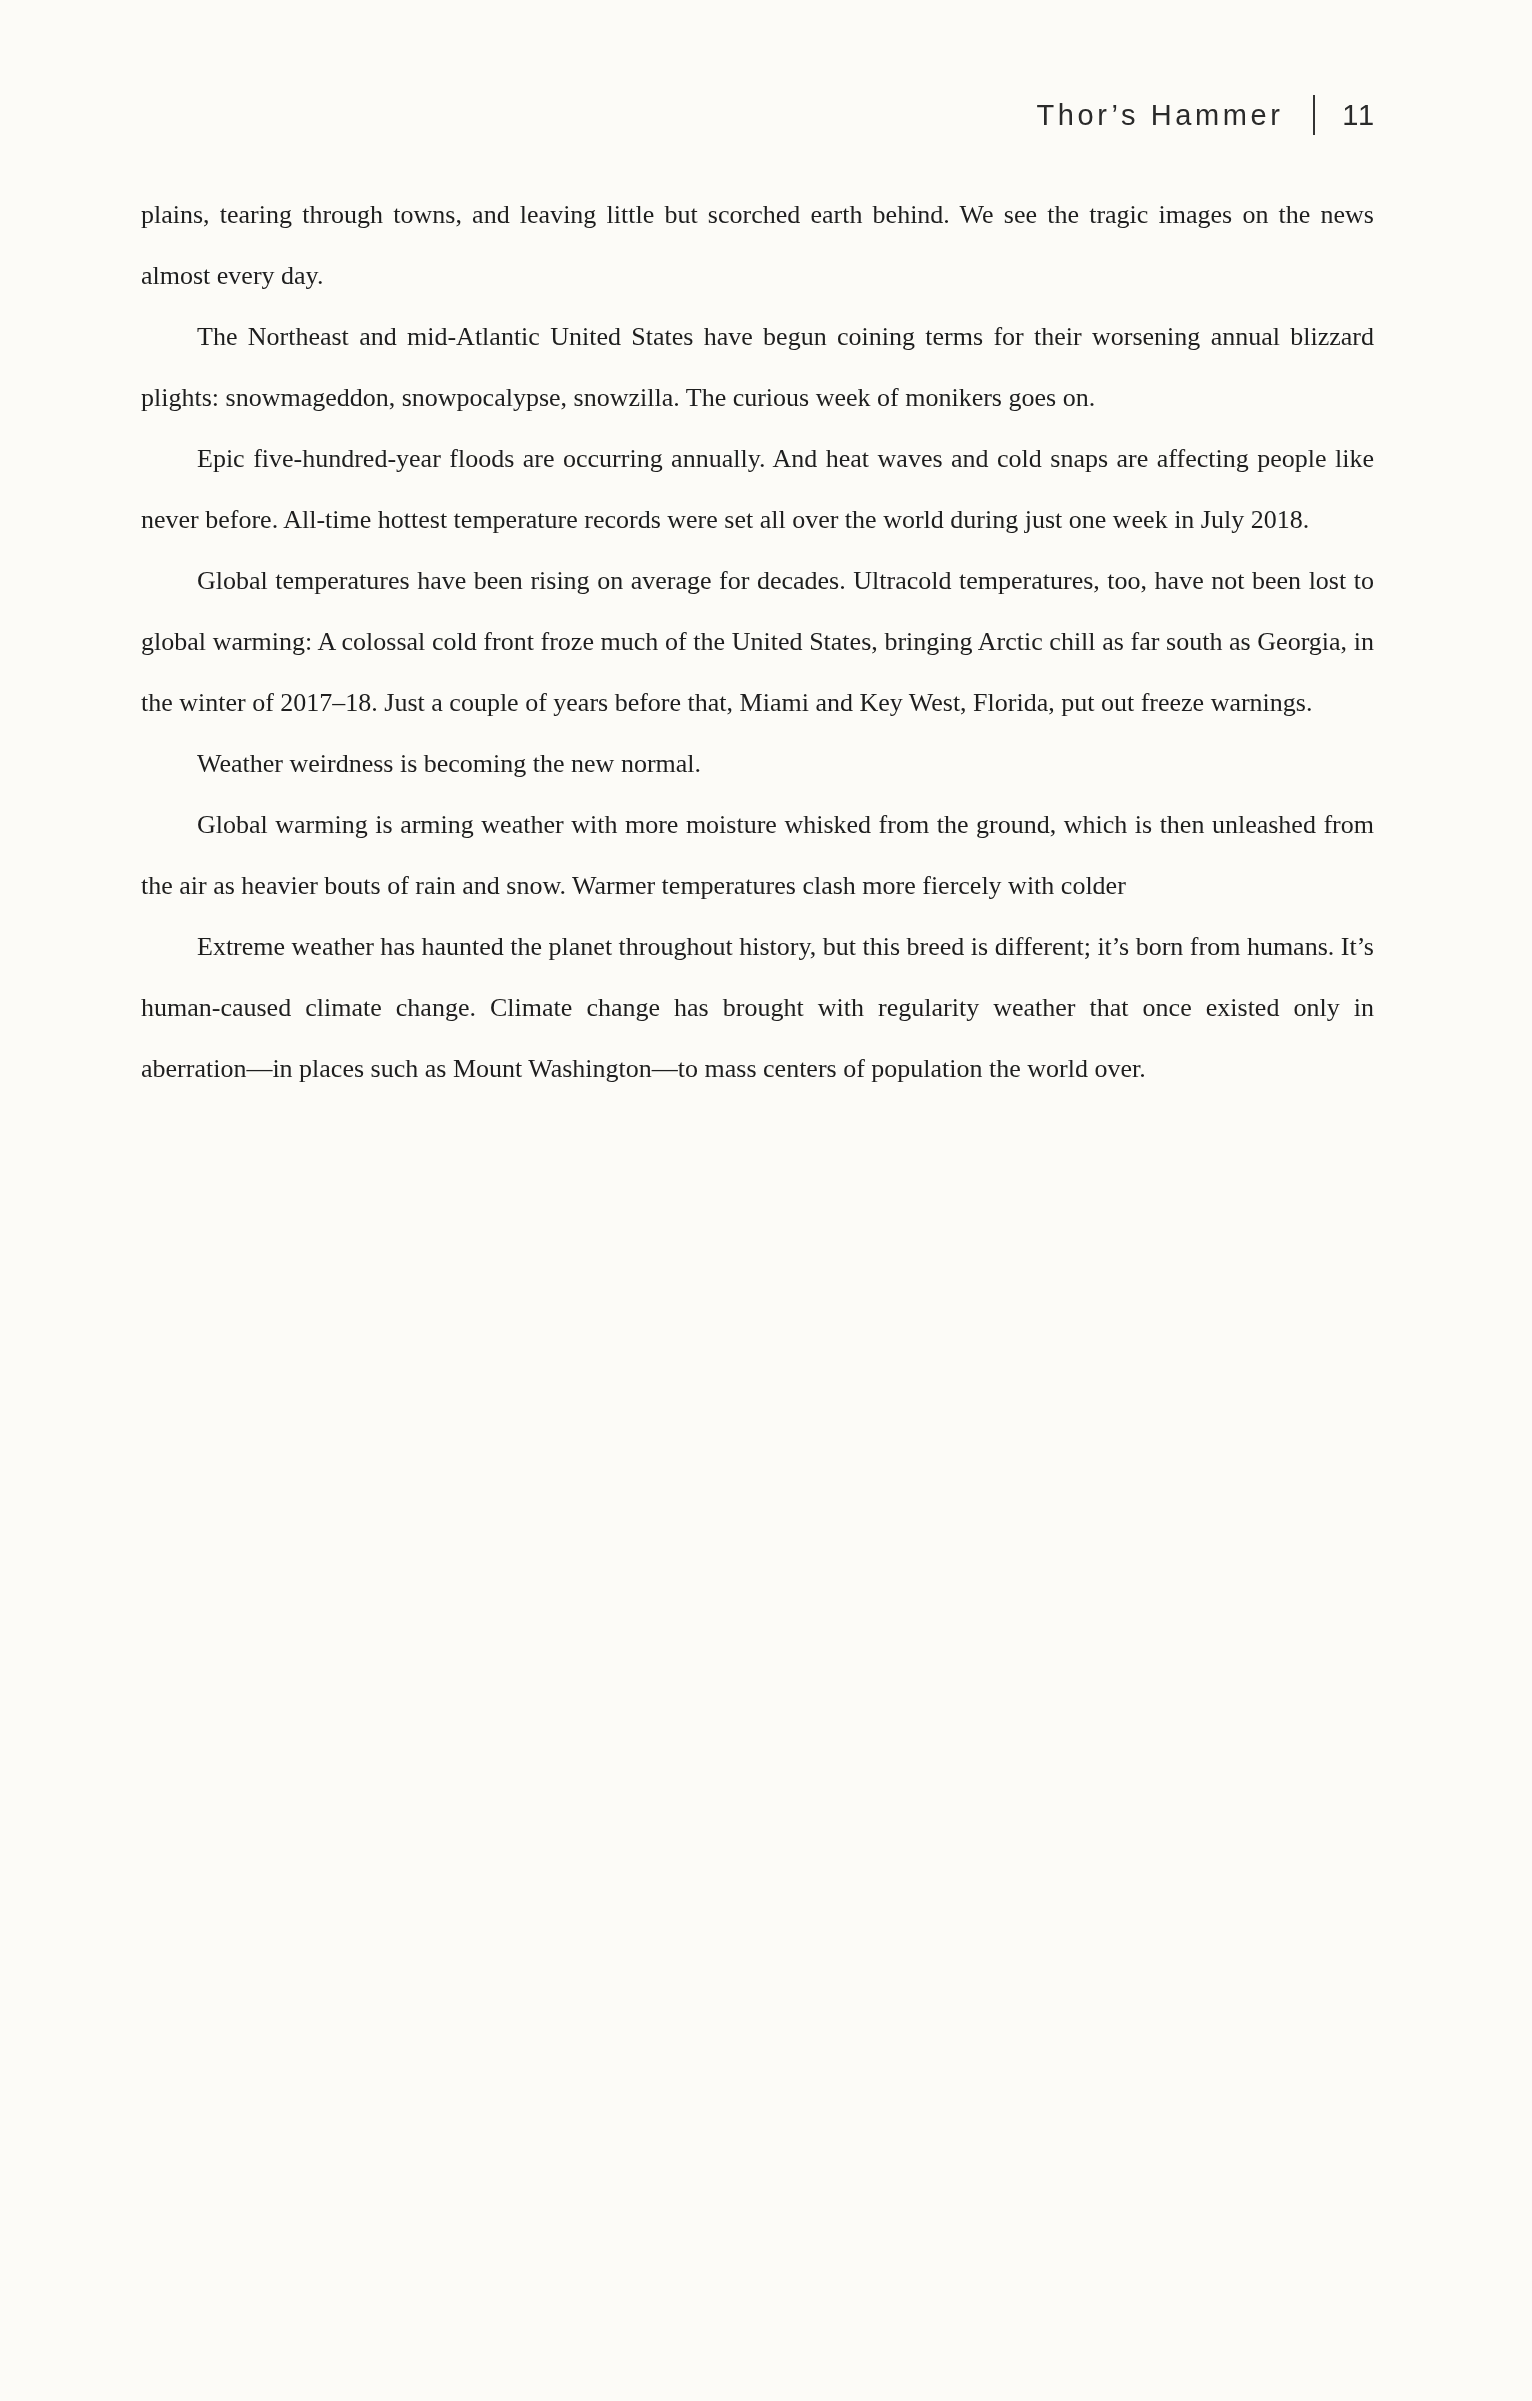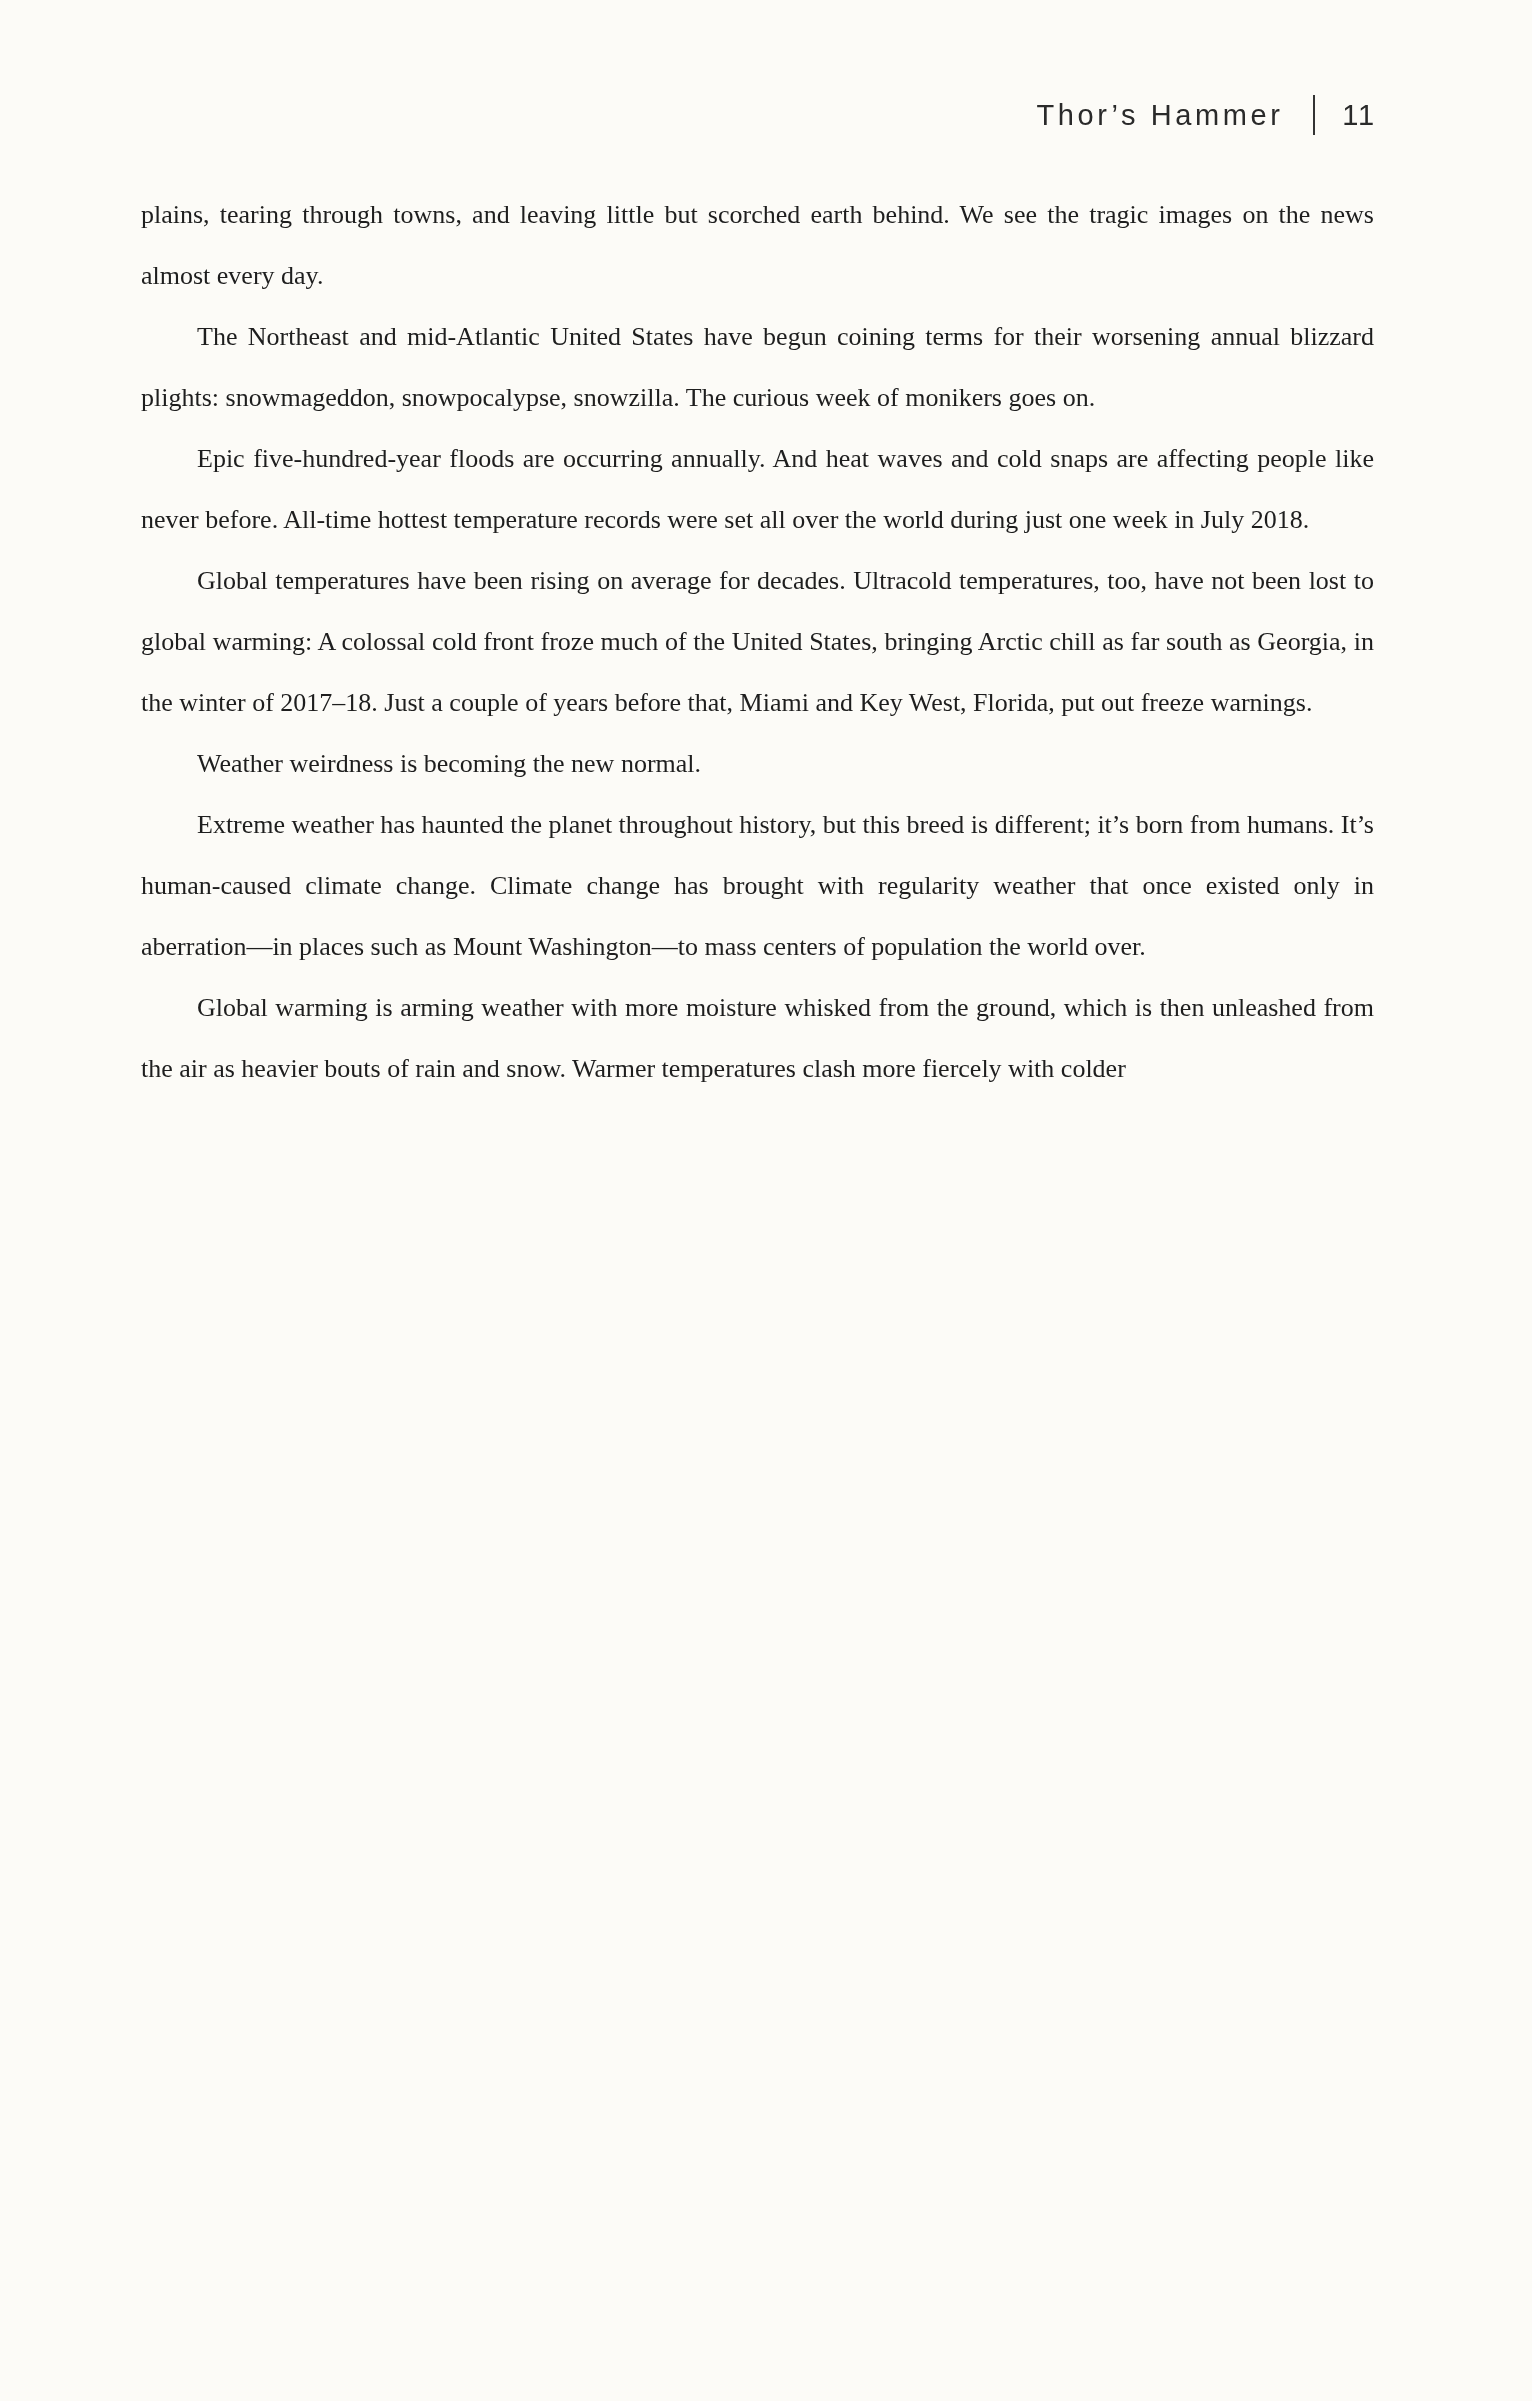--- a/index.html
+++ b/index.html
@@ -39,17 +39,17 @@
     <span class="sep"></span>
     <span class="num">11</span>
   </div>
 
   <div class="body">
     <p class="cont">plains, tearing through towns, and leaving little but scorched earth behind. We see the tragic images on the news almost every day.</p>
     <p>The Northeast and mid-Atlantic United States have begun coining terms for their worsening annual blizzard plights: snowmageddon, snowpocalypse, snowzilla. The curious week of monikers goes on.</p>
     <p>Epic five-hundred-year floods are occurring annually. And heat waves and cold snaps are affecting people like never before. All-time hottest temperature records were set all over the world during just one week in July 2018.</p>
     <p>Global temperatures have been rising on average for decades. Ultracold temperatures, too, have not been lost to global warming: A colossal cold front froze much of the United States, bringing Arctic chill as far south as Georgia, in the winter of 2017–18. Just a couple of years before that, Miami and Key West, Florida, put out freeze warnings.</p>
     <p>Weather weirdness is becoming the new normal.</p>
+    <p>Global warming is arming weather with more moisture whisked from the ground, which is then unleashed from the air as heavier bouts of rain and snow. Warmer temperatures clash more fiercely with colder</p>
     <p>Extreme weather has haunted the planet throughout history, but this breed is different; it’s born from humans. It’s human-caused climate change. Climate change has brought with regularity weather that once existed only in aberration—in places such as Mount Washington—to mass centers of population the world over.</p>
-    <p>Global warming is arming weather with more moisture whisked from the ground, which is then unleashed from the air as heavier bouts of rain and snow. Warmer temperatures clash more fiercely with colder</p>
   </div>
 </div>
 
 
 </body></html>

